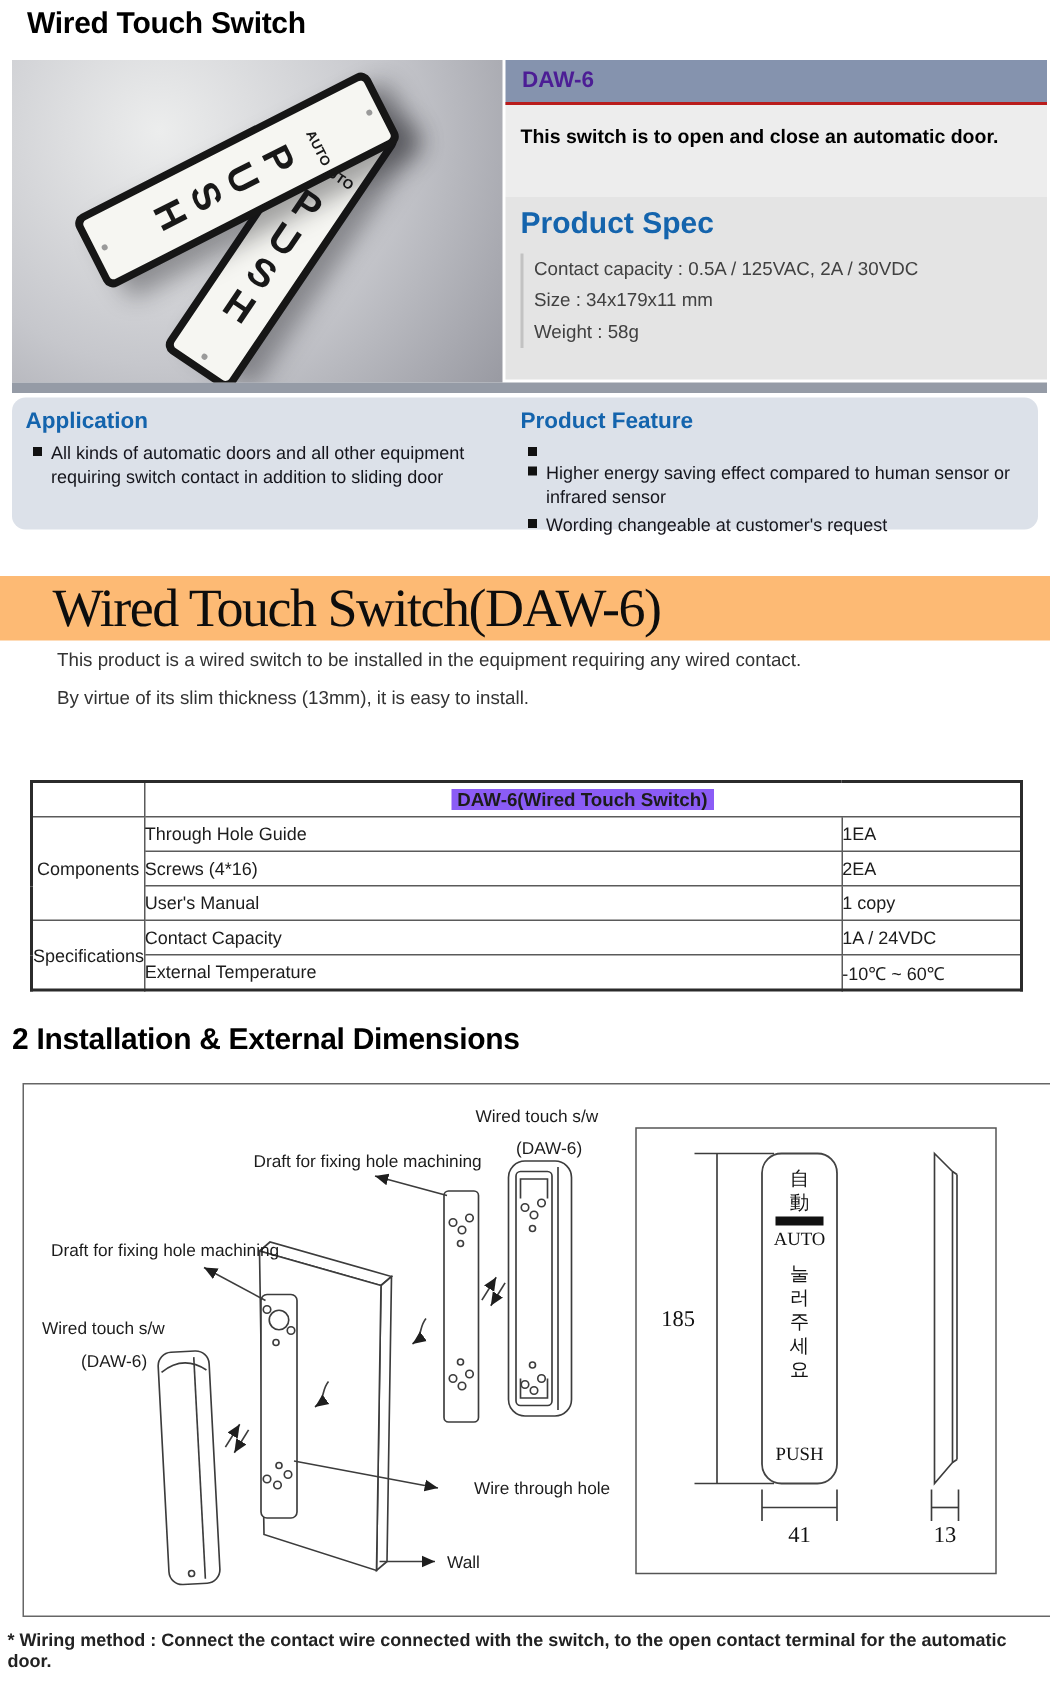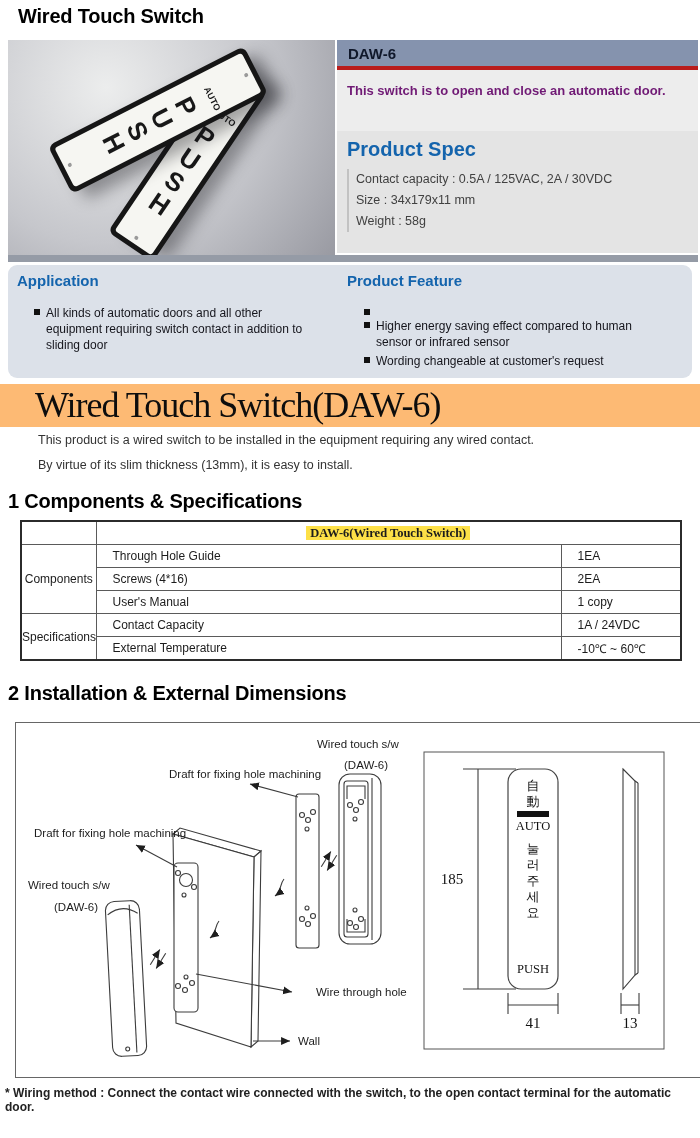--- a/index.html
+++ b/index.html
@@ -23,63 +23,63 @@
             background:#9a9a9a;margin:0 4px;}
   .bar-face::before{margin-right:auto;}
   .bar-face::after{margin-left:auto;}
   .pl{transform:rotate(90deg);font-weight:bold;font-size:26px;color:#181818;width:27px;
       text-align:center;line-height:27px;}
   .auto-sm{transform:rotate(90deg);font-weight:bold;font-size:9px;color:#181818;width:14px;
       text-align:center;margin-left:7px;}
 
   
   .right-panel{position:absolute;left:337px;top:40px;width:361px;height:215px;}
-  .model-bar{height:30px;background:#8593ae;border-bottom:4px solid #b91c1c;color:#0f172a;
+  .model-bar{height:30px;background:#8593ae;border-bottom:2px solid #b91c1c;color:#4c1d95;
              font-weight:bold;font-size:15px;line-height:28px;padding-left:11px;
              box-sizing:border-box;}
   .tagline-area{height:61px;background:#ededed;padding:13px 10px 0 10px;box-sizing:border-box;}
-  .tagline{color:#701a75;font-weight:bold;font-size:13px;}
+  .tagline{color:#000000;font-weight:bold;font-size:13px;}
   .spec-area{height:122px;background:#e4e4e4;padding:7px 10px 0 10px;box-sizing:border-box;}
   .spec-title{color:#1464ad;font-size:20px;font-weight:bold;margin-bottom:8px;}
   .spec-list{border-left:2px solid #c2c2c2;padding-left:7px;font-size:12.5px;color:#414141;
              line-height:21px;}
 
   .shadow-strip{position:absolute;left:8px;top:255px;width:690px;height:7px;background:#959ba6;}
 
   
-  .app-panel{position:absolute;left:8px;top:265px;width:684px;height:113px;background:#dce1e9;
+  .app-panel{position:absolute;left:8px;top:265px;width:684px;height:88px;background:#dce1e9;
              border-radius:9px;}
   .app-col{position:absolute;top:4px;}
   .col-app{left:9px;width:316px;}
   .col-feat{left:339px;width:340px;}
   .panel-title{font-size:15px;font-weight:bold;color:#1464ad;margin:3px 0 5px 0;}
-  .blist{margin:16px;padding:0;list-style:none;}
+  .blist{margin:4px;padding:0;list-style:none;}
   .blist li{display:flex;font-size:12px;color:#15151c;line-height:16px;margin-bottom:3px;}
   .sq{flex:none;width:6px;height:6px;background:#111;margin:4px 6px 0 1px;}
 
   
   .banner{position:absolute;left:0;top:384px;width:700px;height:43px;background:#fdba74;}
   .banner-text{font-family:"Liberation Serif","DejaVu Serif",serif;font-size:36px;
                letter-spacing:-1px;color:#0d0d0d;line-height:42px;padding-left:35px;
                white-space:nowrap;}
   .bdesc{position:absolute;left:38px;font-size:12.5px;color:#333;}
   .bdesc1{top:433px;} .bdesc2{top:458px;}
 
   
   .h-sec{position:absolute;left:8px;font-size:20px;font-weight:bold;color:#000;
          letter-spacing:-0.2px;}
   .h-sec1{top:490px;} .h-sec2{top:682px;text-align:center;}
 
   
   table.comp{position:absolute;left:20px;top:520px;width:660px;border-collapse:collapse;
              border:2px solid #2b2b2b;font-size:12px;color:#1c1c1c;table-layout:fixed;}
-  table.comp td{border:1px solid #5a5a5a;height:22px;padding:0 0 0 16px;vertical-align:middle;}
+  table.comp td{border:1px solid #5a5a5a;height:22px;padding:0 0 0 0;vertical-align:middle;}
   table.comp td.hdr{text-align:center;padding:0;height:19px;font-weight:bold;font-size:12.5px;}
   table.comp td.gl{text-align:center;padding:0;}
-  .hl{background:#fde047;padding:0 4px;font-family:Liberation Serif, serif;}
+  .hl{background:#8b5cf6;padding:0 4px;}
 
   
   .diagram-box{position:absolute;left:15px;top:722px;width:690px;height:356px;
                border:1px solid #666;box-sizing:border-box;background:#fff;}
   svg text{font-family:"Liberation Sans",sans-serif;font-size:11.5px;fill:#1c1c1c;}
   svg text.dim{font-family:"Liberation Serif","DejaVu Serif",serif;font-size:15px;fill:#111;}
   svg text.face-sm{font-family:"Liberation Serif","DejaVu Serif",serif;font-size:12.5px;fill:#111;}
   svg text.face-cjk{font-family:"DejaVu Sans",sans-serif;font-size:13px;fill:#111;}
   .ln{stroke:#3c3c3c;stroke-width:1.1;fill:none;}
   .shape{stroke:#3c3c3c;stroke-width:1.1;fill:#fff;}
@@ -158,21 +158,20 @@
       </ul>
     </div>
   </div>
 
   <div class="banner">
     <div class="banner-text">Wired Touch Switch(DAW-6)</div>
   </div>
   <div class="bdesc bdesc1">This product is a wired switch to be installed in the equipment requiring any wired contact.</div>
   <div class="bdesc bdesc2">By virtue of its slim thickness (13mm), it is easy to install.</div>
 
-  <div class="h-sec h-sec1">1 Components &amp; Specifications</div>
   <table class="comp">
     <colgroup>
         <col style="width:75px">
         <col style="width:465px">
         <col style="width:120px">
       </colgroup>
     <tbody>
       <tr>
         <td></td>
         <td class="hdr" colspan="2">

